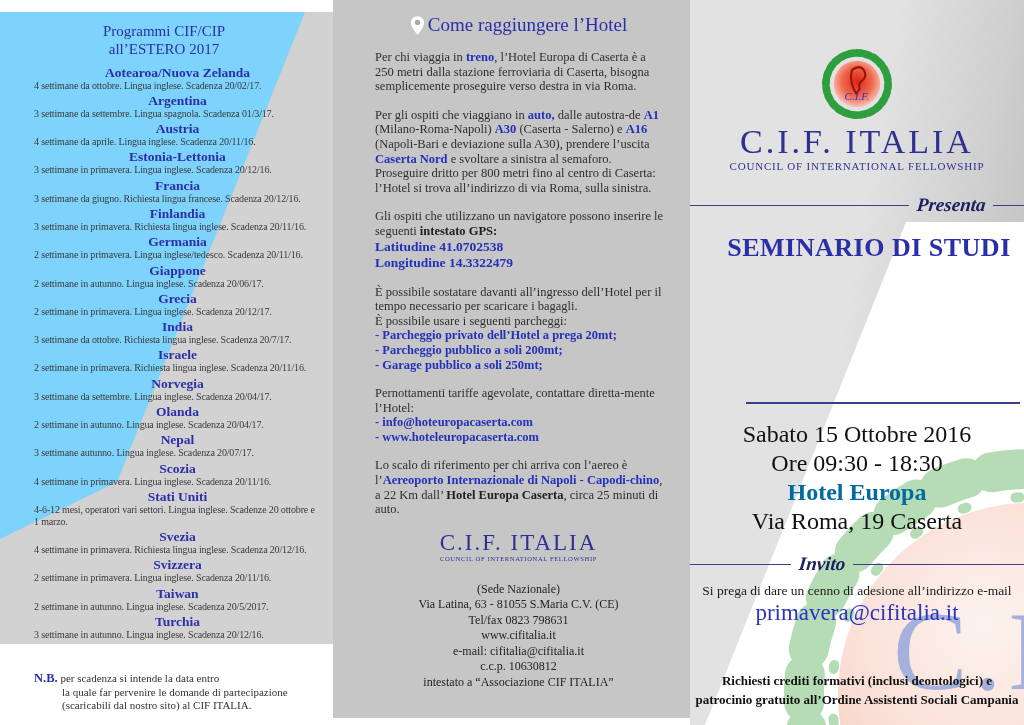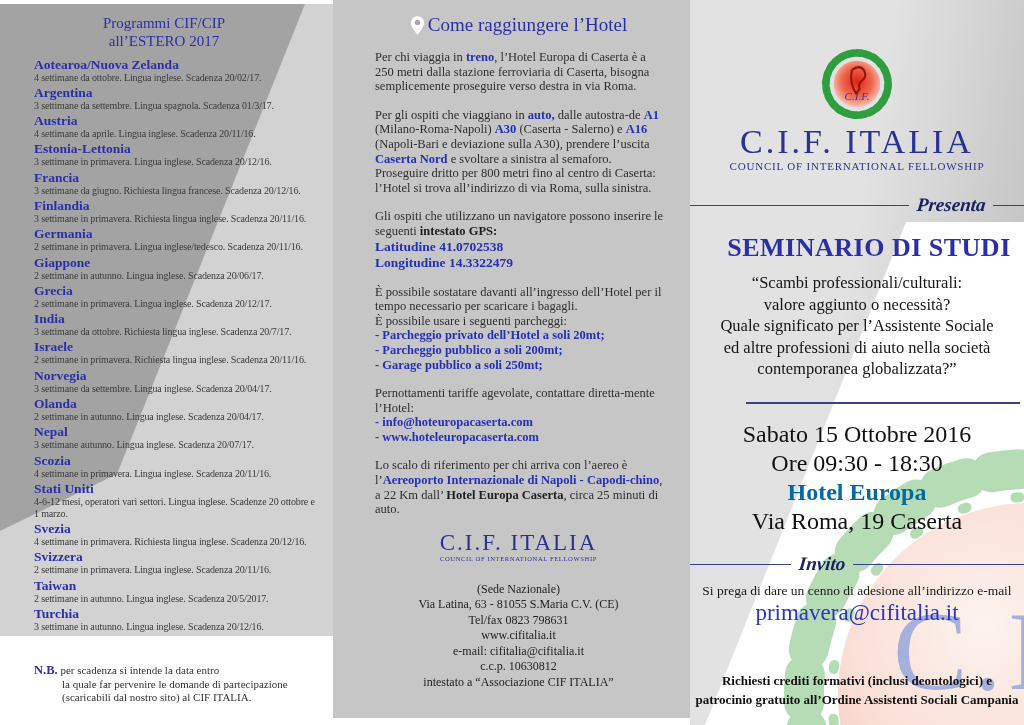--- a/index.html
+++ b/index.html
@@ -1,26 +1,26 @@
 <!DOCTYPE html>
 <html><head>
 <meta charset="utf-8">
 <style>
   html,body{margin:0;padding:0;}
   .page{position:relative;width:1024px;height:725px;background:#ffffff;overflow:hidden;
         font-family:"Liberation Serif","DejaVu Serif",serif;color:#2e2e2e;}
 
   
-  .panel-left{position:absolute;left:0;top:4px;width:333px;height:632px;background:#a3a3a3;}
+  .panel-left{position:absolute;left:0;top:12px;width:333px;height:632px;background:#7dd3fc;}
   .left-gray{position:absolute;inset:0;background:#d2d2d2;
       clip-path:polygon(305px 0,333px 0,333px 100%,0 100%,0 527px,117px 470px,213px 230px);}
   .left-content{position:relative;z-index:5;padding:10px 12px 0 34px;}
   .left-title{color:#2a2fa8;font-size:15px;line-height:18px;text-align:center;width:260px;}
   .programs{margin-top:5px;max-height:612px;overflow:hidden;}
-  .prog-name{color:#2a2fa8;font-weight:bold;font-size:13.5px;line-height:14px;margin-top:2.5px;}
+  .prog-name{color:#2a2fa8;font-weight:bold;font-size:13.5px;line-height:14px;margin-top:2.5px;text-align:center;}
   .prog-desc{color:#3a3a3a;font-size:10px;line-height:11.8px;letter-spacing:-0.15px;}
   .nb{position:absolute;left:34px;top:660px;width:285px;z-index:5;font-size:11px;line-height:13.5px;color:#333;}
   .nb-label{color:#2a2fa8;font-weight:bold;font-size:12.5px;}
   .nb-l2,.nb-l3{padding-left:28px;}
 
   
   .panel-mid{position:absolute;left:333px;top:0;width:357px;height:718px;background:#c6c6c6;}
   .mid-content{position:relative;z-index:5;padding:14px 28px 0 42px;font-size:12.5px;line-height:14.6px;color:#2e2e2e;}
   .mid-heading{display:flex;align-items:center;justify-content:center;gap:3px;
       color:#2a2fa8;font-size:19px;line-height:22px;margin-bottom:14px;}
@@ -175,21 +175,21 @@
         </span>
         <span>Come raggiungere l’Hotel</span>
       </div>
       <p class="mid-p"><span>Per chi viaggia in </span><span class="bb">treno</span><span>, l’Hotel Europa di Caserta è a 250 metri dalla stazione ferroviaria di Caserta, bisogna semplicemente proseguire verso destra in via Roma.</span></p>
       <p class="mid-p"><span>Per gli ospiti che viaggiano in </span><span class="bb">auto,</span><span> dalle autostra-de </span><span class="bb">A1</span><span> (Milano-Roma-Napoli) </span><span class="bb">A30</span><span> (Caserta - Salerno) e </span><span class="bb">A16</span><span> (Napoli-Bari e deviazione sulla A30), prendere l’uscita </span><span class="bb">Caserta Nord</span><span> e svoltare a sinistra al semaforo. Proseguire dritto per 800 metri fino al centro di Caserta: l’Hotel si trova all’indirizzo di via Roma, sulla sinistra.</span></p>
       <p class="mid-p"><span>Gli ospiti che utilizzano un navigatore possono inserire le seguenti </span><span class="bk">intestato GPS:</span><br>
         <span class="gps">Latitudine 41.0702538</span><br>
         <span class="gps">Longitudine 14.3322479</span></p>
       <p class="mid-p"><span>È possibile sostatare davanti all’ingresso dell’Hotel per il tempo necessario per scaricare i bagagli.</span><br>
         <span>È possibile usare i seguenti parcheggi:</span><br>
-        <span class="bb">- Parcheggio privato dell’Hotel a soli 20mt;</span><br>
+        <span class="bb">- Parcheggio privato dell’Hotel a prega 20mt;</span><br>
         <span class="bb">- Parcheggio pubblico a soli 200mt;</span><br>
         <span class="bb">- Garage pubblico a soli 250mt;</span></p>
       <p class="mid-p"><span>Pernottamenti tariffe agevolate, contattare diretta-mente l’Hotel:</span><br>
         <span class="bb">- info@hoteuropacaserta.com</span><br>
         <span class="bb">- www.hoteleuropacaserta.com</span></p>
       <p class="mid-p"><span>Lo scalo di riferimento per chi arriva con l’aereo è l’</span><span class="bb">Aereoporto Internazionale di Napoli - Capodi-chino</span><span>, a 22 Km dall’ </span><span class="bk">Hotel Europa Caserta</span><span>, circa 25 minuti di auto.</span></p>
       <div class="mid-org">
         <div class="mid-org-name">C.I.F. ITALIA</div>
         <div class="mid-org-sub">COUNCIL OF INTERNATIONAL FELLOWSHIP</div>
       </div>
@@ -241,27 +241,20 @@
     <div class="r-item r-orgsub">COUNCIL OF INTERNATIONAL FELLOWSHIP</div>
 
     <div class="script-divider presenta-row">
       <div class="ln" style="flex:3.2"></div>
       <div class="script-txt">Presenta</div>
       <div class="ln" style="flex:0.45"></div>
     </div>
 
     <div class="r-item r-seminar">SEMINARIO DI STUDI</div>
 
-    <div class="r-item r-quote">
-      <div>“Scambi professionali/culturali:</div>
-      <div>valore aggiunto o necessità?</div>
-      <div>Quale significato per l’Assistente Sociale</div>
-      <div>ed altre professioni di aiuto nella società</div>
-      <div>contemporanea globalizzata?”</div>
-    </div>
 
     <div class="r-divider"></div>
 
     <div class="r-item r-when">
       <div>Sabato 15 Ottobre 2016</div>
       <div>Ore 09:30 - 18:30</div>
       <div class="r-venue">Hotel Europa</div>
       <div>Via Roma, 19 Caserta</div>
     </div>
 

